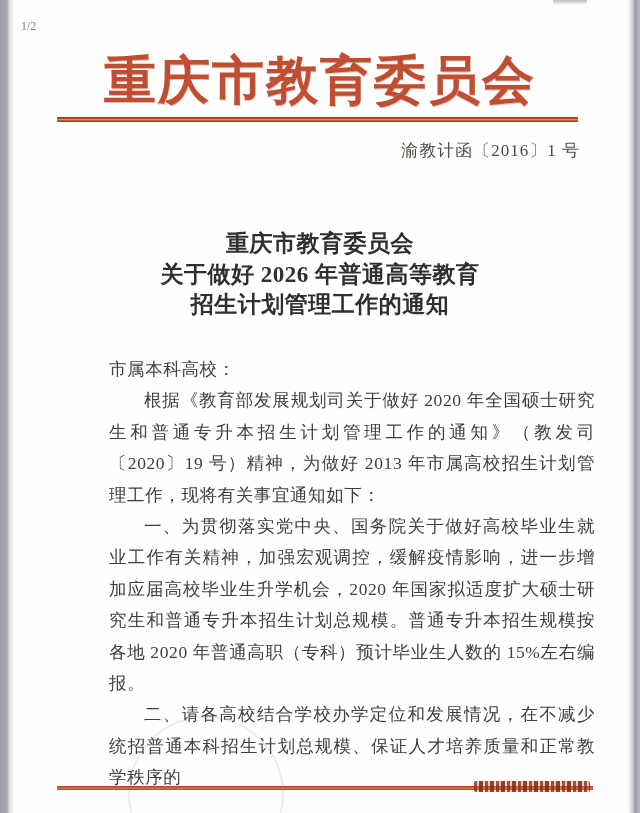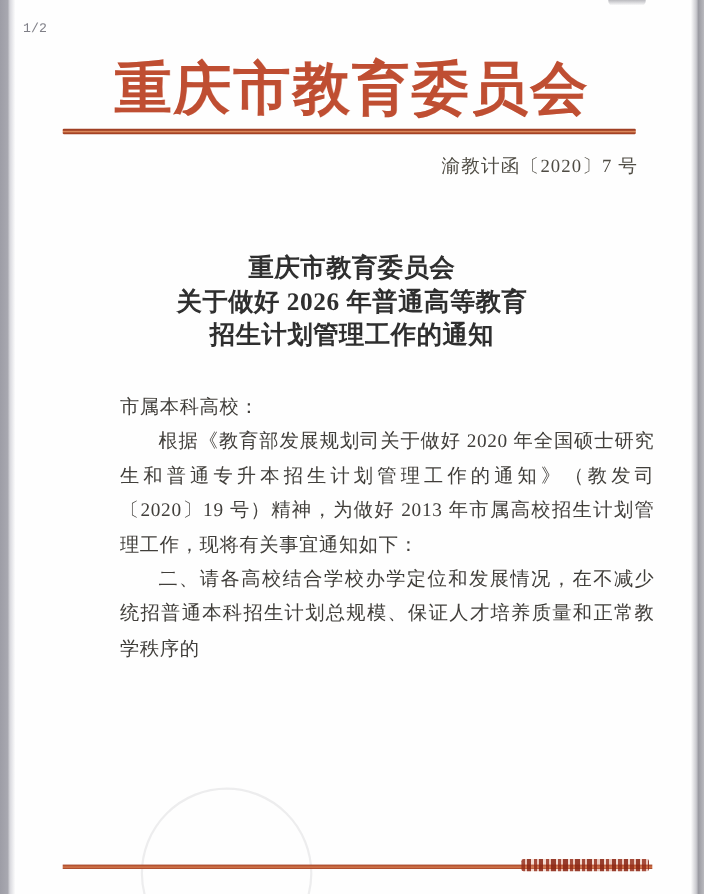--- a/index.html
+++ b/index.html
@@ -19,21 +19,21 @@
   .edge-left {
     position: absolute; left: 0; top: 0; bottom: 0; width: 14px;
     background: linear-gradient(to right, #9d9da6 0, #a8a8b0 7px, #d8d8dd 9px, rgba(255,255,255,0) 14px);
   }
   .edge-right {
     position: absolute; right: 0; top: 0; bottom: 0; width: 12px;
     background: linear-gradient(to left, #b9b9be 0, #9b9ba2 5px, #c9c9ce 7px, rgba(255,255,255,0) 12px);
   }
   .page-indicator {
     position: absolute; left: 21px; top: 19px;
-    font-family: Liberation Mono, monospace;
+    font-family: Liberation Serif, serif;
     font-size: 12px; color: #7f7f87;
   }
   .letterhead {
     position: absolute; left: 0; top: 46px; width: 640px;
     text-align: center;
     font-size: 52px; font-weight: bold;
     letter-spacing: 2px;
     color: #bf4e32;
     text-shadow: 0.5px 0.5px 0 rgba(191,78,50,0.35);
     white-space: nowrap;
@@ -104,31 +104,32 @@
   <div class="edge-left"></div>
   <div class="edge-right"></div>
   <div class="top-smudge"></div>
 
   <div class="page-indicator">1/2</div>
 
   <div class="letterhead">重庆市教育委员会</div>
 
   <div class="head-rule"></div>
 
-  <div class="doc-number">渝教计函〔2020〕7 号</div>
+  <div class="doc-number">渝教计函〔2016〕1 号</div>
 
   <div class="title-block">
     <div>重庆市教育委员会</div>
     <div>关于做好 2026 年普通高等教育</div>
     <div>招生计划管理工作的通知</div>
   </div>
 
   <div class="body-text">
     <p class="salutation">市属本科高校：</p>
     <p>根据《教育部发展规划司关于做好 2020 年全国硕士研究生和普通专升本招生计划管理工作的通知》（教发司〔2020〕19 号）精神，为做好 2013 年市属高校招生计划管理工作，现将有关事宜通知如下：</p>
+    <p>一、为贯彻落实党中央、国务院关于做好高校毕业生就业工作有关精神，加强宏观调控，缓解疫情影响，进一步增加应届高校毕业生升学机会，2020 年国家拟适度扩大硕士研究生和普通专升本招生计划总规模。普通专升本招生规模按各地 2020 年普通高职（专科）预计毕业生人数的 15%左右编报。</p>
     <p>二、请各高校结合学校办学定位和发展情况，在不减少统招普通本科招生计划总规模、保证人才培养质量和正常教学秩序的</p>
   </div>
 
   <div class="seal-arc"></div>
 
   <div class="bottom-rule"></div>
   <div class="watermark"></div>
 
 </div>
 

